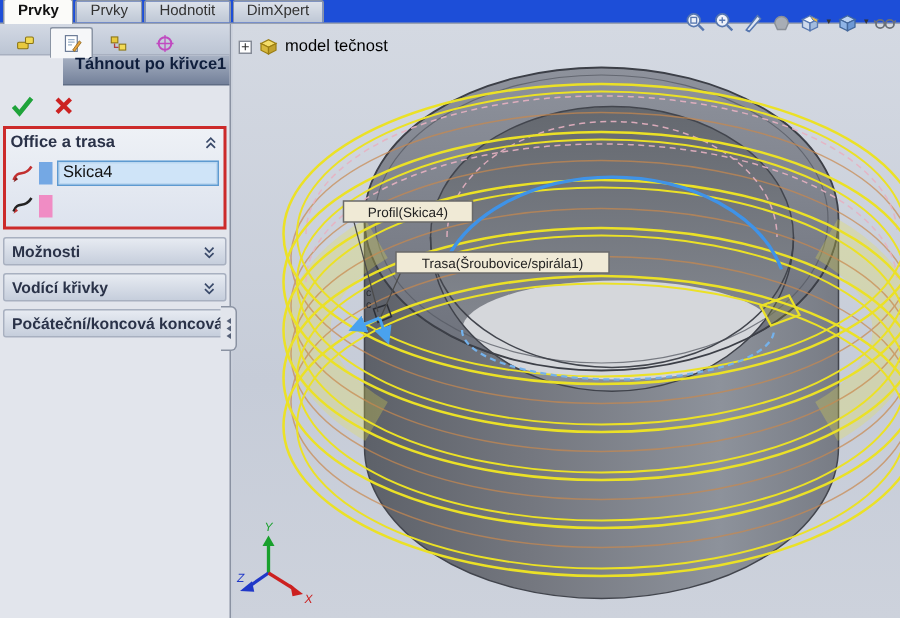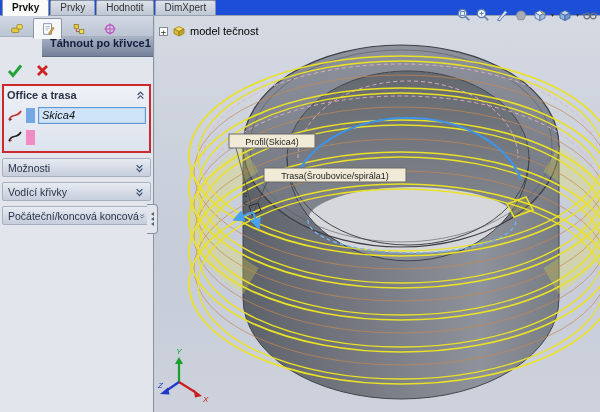--- a/index.html
+++ b/index.html
@@ -36,24 +36,24 @@
 
   .group{margin:2px 2px 4px;border:2px solid #cc2a2a;background:linear-gradient(#eef1f6,#dde3ee);
     padding:2px 3px 6px;}
   .group-header{display:flex;align-items:center;font-size:11px;font-weight:bold;color:#2a3248;height:14px;}
   .group-header .spacer{flex:1;}
   .selrow{display:flex;align-items:center;margin-top:5px;gap:3px;}
   .selicon{width:16px;height:16px;display:block;flex:none;}
   .swatch{width:9px;height:15px;flex:none;}
   .selfield{flex:1;height:15px;font-size:11px;padding:0 3px;line-height:15px;background:#fff;
     border:1px solid #8e99a8;color:#111;white-space:nowrap;overflow:hidden;}
-  .selfield.selected{background:#cfe4f8;border:1px solid #5e9ad0;box-shadow:inset 0 0 0 1px #bcd7f0;font-style:italic;}
+  .selfield.selected{background:#cfe4f8;border:1px solid #5e9ad0;box-shadow:inset 0 0 0 1px #bcd7f0;}
 
   .section-bar{margin:5px 2px 0;height:17px;display:flex;align-items:center;padding:0 5px;
-    font-size:10.5px;font-weight:normal;color:#2a3248;background:linear-gradient(#e7ebf2,#c6cedc);
+    font-size:10.5px;font-weight:bold;color:#2a3248;background:linear-gradient(#e7ebf2,#c6cedc);
     border:1px solid #a8b0c0;border-radius:2px;white-space:nowrap;}
   .section-bar .spacer{flex:1;}
 
   .splitter{position:absolute;left:147px;top:204px;width:10px;height:28px;background:#e2e5ec;
     border:1px solid #8a92a2;border-left:none;border-radius:0 4px 4px 0;display:flex;flex-direction:column;
     align-items:center;justify-content:center;gap:1px;z-index:15;}
   .splitter i{display:block;width:0;height:0;border-top:2px solid transparent;border-bottom:2px solid transparent;
     border-right:3px solid #556077;}
 
   

